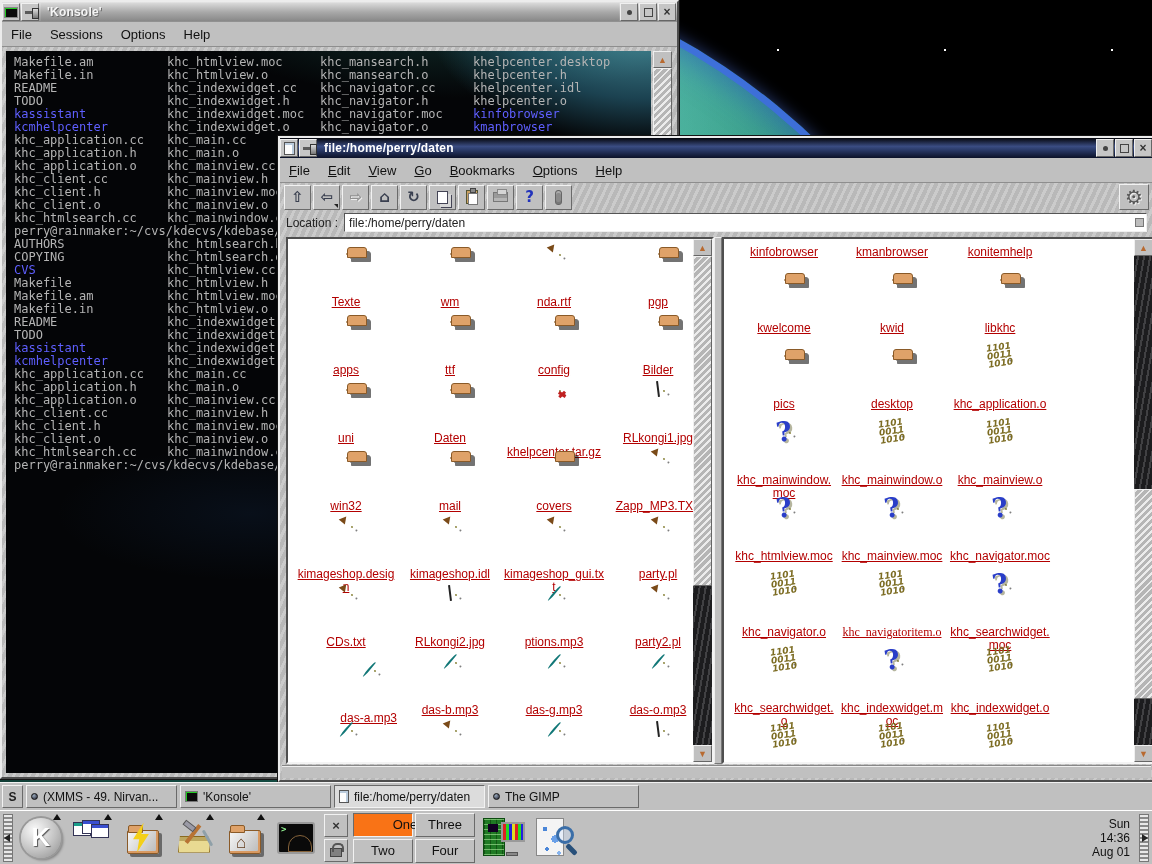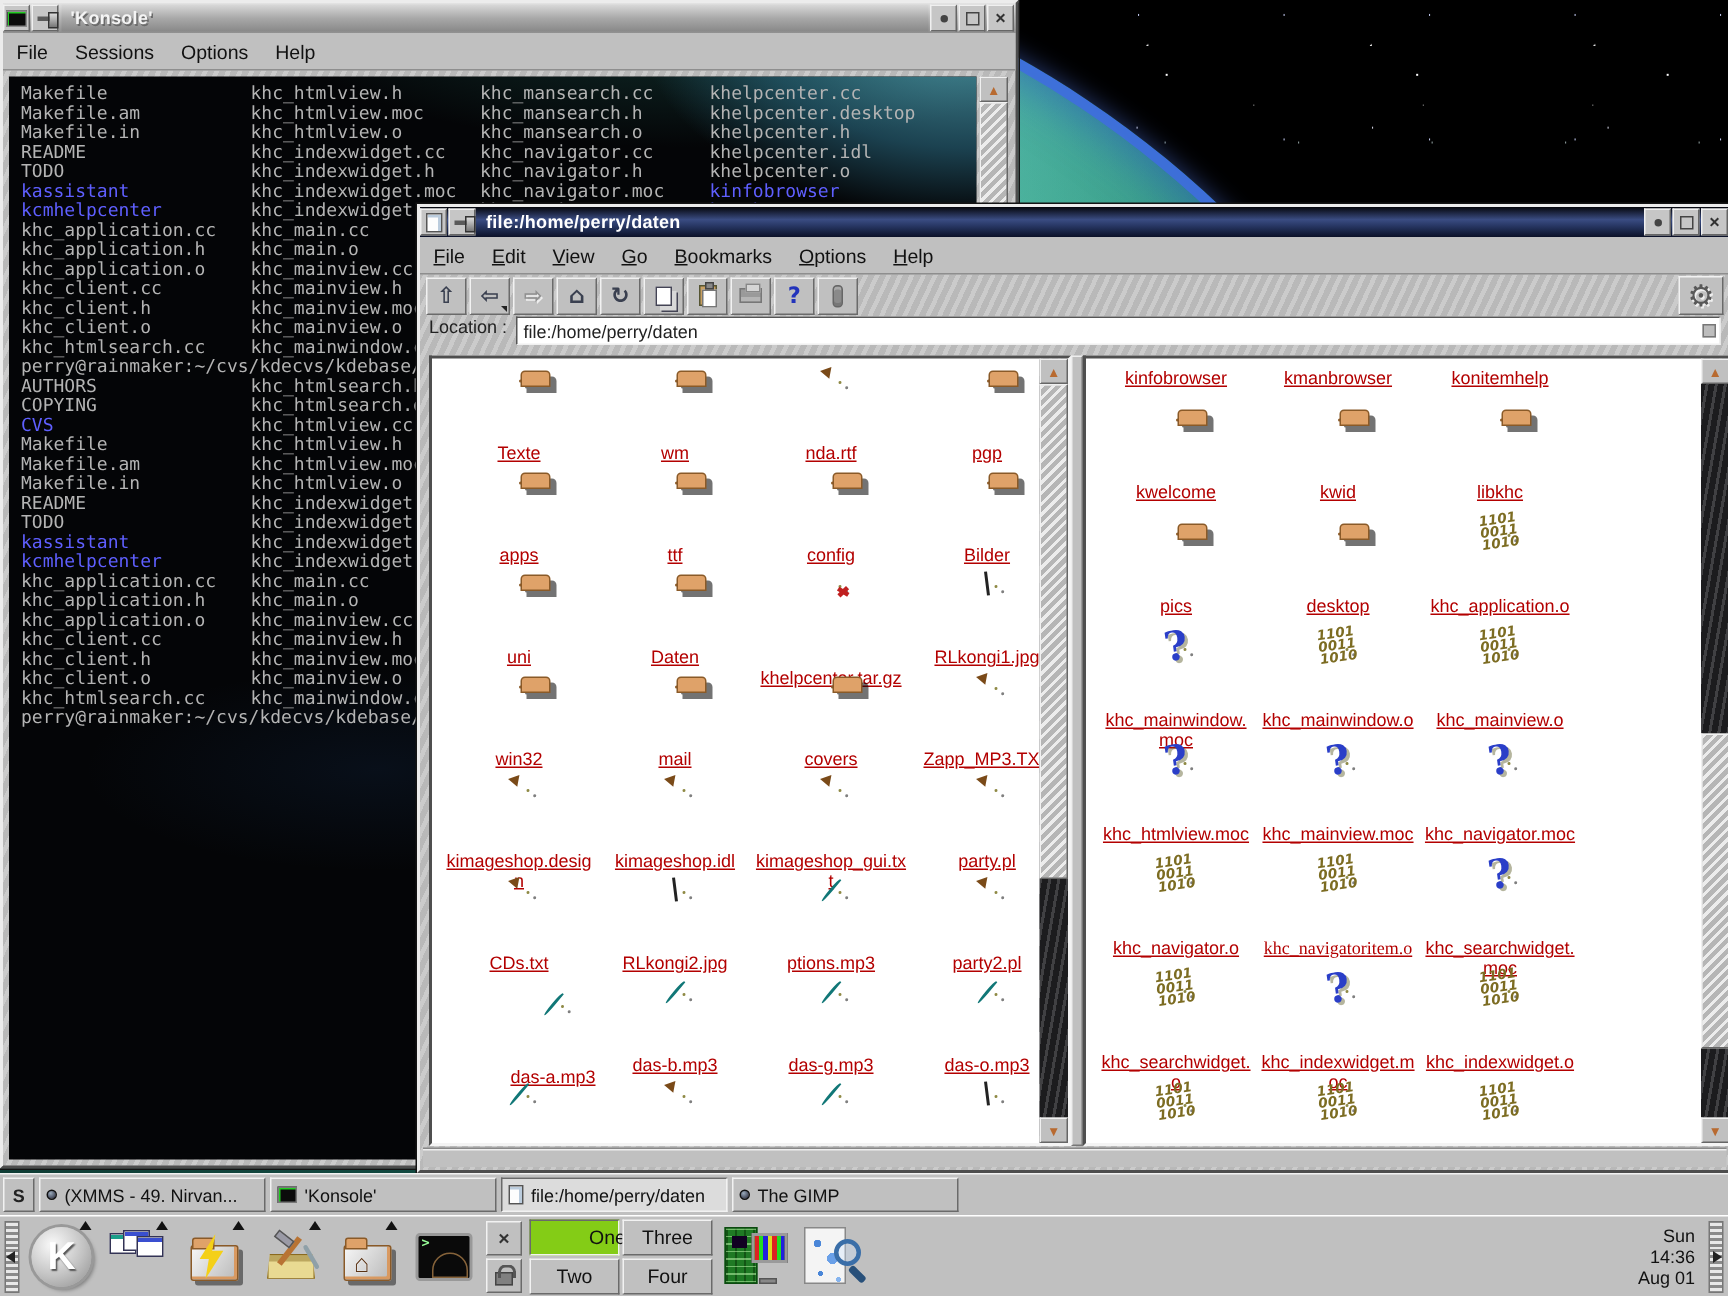--- a/index.html
+++ b/index.html
@@ -93,21 +93,21 @@
     position:relative; }
   .sh-paste::before { content:""; position:absolute; left:1px; top:2px; width:8px; height:10px; background:#fff; border:1px solid #777; }
   .sh-paste::after { content:""; position:absolute; left:3px; top:-3px; width:4px; height:3px; background:#888; border:1px solid #444; }
   .sh-print { width:15px; height:10px; background:#9a9a9a; border:1px solid #777;
     box-shadow:inset 0 -3px 0 #b5b5b5; position:relative; }
   .sh-print::before { content:""; position:absolute; left:3px; top:-4px; width:8px; height:4px; background:#d5d5d5; border:1px solid #888; }
   .sh-stop { width:7px; height:15px; border-radius:3px; background:#8a8a8a; border:1px solid #666;
     box-shadow:inset 0 2px 0 #aaa, inset 0 -2px 0 #777; }
   #kde-gear { margin-left:auto; width:30px; height:26px; font-size:20px; color:#585858;
     text-shadow:1px 1px 0 #eee; }
-  #locrow { height:25px; display:flex; align-items:flex-start; padding:0 6px 2px 6px; gap:6px;
+  #locrow { height:25px; display:flex; align-items:center; padding:0 6px 2px 6px; gap:6px;
     font-size:12px; color:#222; }
   #locinput { flex:1; height:19px; background:#fff; border:1px solid; position:relative;
     border-color:#555 #f0f0f0 #f0f0f0 #555; font-size:12px; padding:2px 14px 0 4px;
     white-space:nowrap; overflow:hidden; }
   #locinput .clr { position:absolute; right:2px; top:4px; width:9px; height:9px;
     background:#bdbdbd; border:1px solid #777; }
   #kfm-main { position:absolute; left:2px; right:2px; top:99px; bottom:16px; }
   .pane { position:absolute; top:0; bottom:0; background:#fff; overflow:hidden;
     border:2px solid; border-color:#4f4f4f #f4f4f4 #f4f4f4 #4f4f4f; }
   #lpane { left:4px; width:428px; }
@@ -244,21 +244,21 @@
   .kfind .hnd { position:absolute; right:0; bottom:4px; width:5px; height:13px; background:#28507a;
     transform:rotate(-45deg); border-radius:2px; }
   .minicol { display:flex; flex-direction:column; gap:2px; }
   .minibtn { width:24px; height:23px; display:flex; align-items:center; justify-content:center;
     font:bold 13px "Liberation Sans",sans-serif; color:#333; }
   .lockg { position:relative; width:12px; height:9px; background:#808080; border:1px solid #444; margin-top:5px; }
   .lockg::before { content:""; position:absolute; left:1px; top:-6px; width:8px; height:7px;
     border:2px solid #555; border-bottom:none; border-radius:5px 5px 0 0; }
   #pager { display:grid; grid-template-columns:60px 60px; grid-auto-rows:24px; gap:2px; }
   .pgbtn { font-size:13px; color:#111; display:flex; align-items:center; justify-content:center; }
-  .pgbtn.active { border-color:#6a6a6a #f2f2f2 #f2f2f2 #6a6a6a; background:#84cc16;padding-left:44px; }
+  .pgbtn.active { border-color:#6a6a6a #f2f2f2 #f2f2f2 #6a6a6a; background:#f97316;padding-left:44px; }
   #clock { margin-left:auto; text-align:right; font-size:12px; line-height:14px; color:#111; padding-right:4px; }
 </style>
 </head>
 <body>
 
 <div id="stars"></div>
 <div id="planet"></div>
 
 <div id="konsole" class="window">
   <div class="tbar">
@@ -278,21 +278,20 @@
     <div class="tbtn">×</div>
   </div>
   <div class="menubar" id="konsole-menu">
       <span class="menu-item">File</span>
       <span class="menu-item">Sessions</span>
       <span class="menu-item">Options</span>
       <span class="menu-item">Help</span>
     </div>
   <div id="term">
     <div id="term-lines">
-        <div class="trow"><span>Makefile</span><span>khc_htmlview.h</span><span>khc_mansearch.cc</span><span>khelpcenter.cc</span></div>
         <div class="trow"><span>Makefile.am</span><span>khc_htmlview.moc</span><span>khc_mansearch.h</span><span>khelpcenter.desktop</span></div>
         <div class="trow"><span>Makefile.in</span><span>khc_htmlview.o</span><span>khc_mansearch.o</span><span>khelpcenter.h</span></div>
         <div class="trow"><span>README</span><span>khc_indexwidget.cc</span><span>khc_navigator.cc</span><span>khelpcenter.idl</span></div>
         <div class="trow"><span>TODO</span><span>khc_indexwidget.h</span><span>khc_navigator.h</span><span>khelpcenter.o</span></div>
         <div class="trow"><span class="tdir">kassistant</span><span>khc_indexwidget.moc</span><span>khc_navigator.moc</span><span class="tdir">kinfobrowser</span></div>
         <div class="trow"><span class="tdir">kcmhelpcenter</span><span>khc_indexwidget.o</span><span>khc_navigator.o</span><span class="tdir">kmanbrowser</span></div>
         <div class="trow"><span>khc_application.cc</span><span>khc_main.cc</span><span></span><span></span></div>
         <div class="trow"><span>khc_application.h</span><span>khc_main.o</span><span></span><span></span></div>
         <div class="trow"><span>khc_application.o</span><span>khc_mainview.cc</span><span></span><span></span></div>
         <div class="trow"><span>khc_client.cc</span><span>khc_mainview.h</span><span></span><span></span></div>

